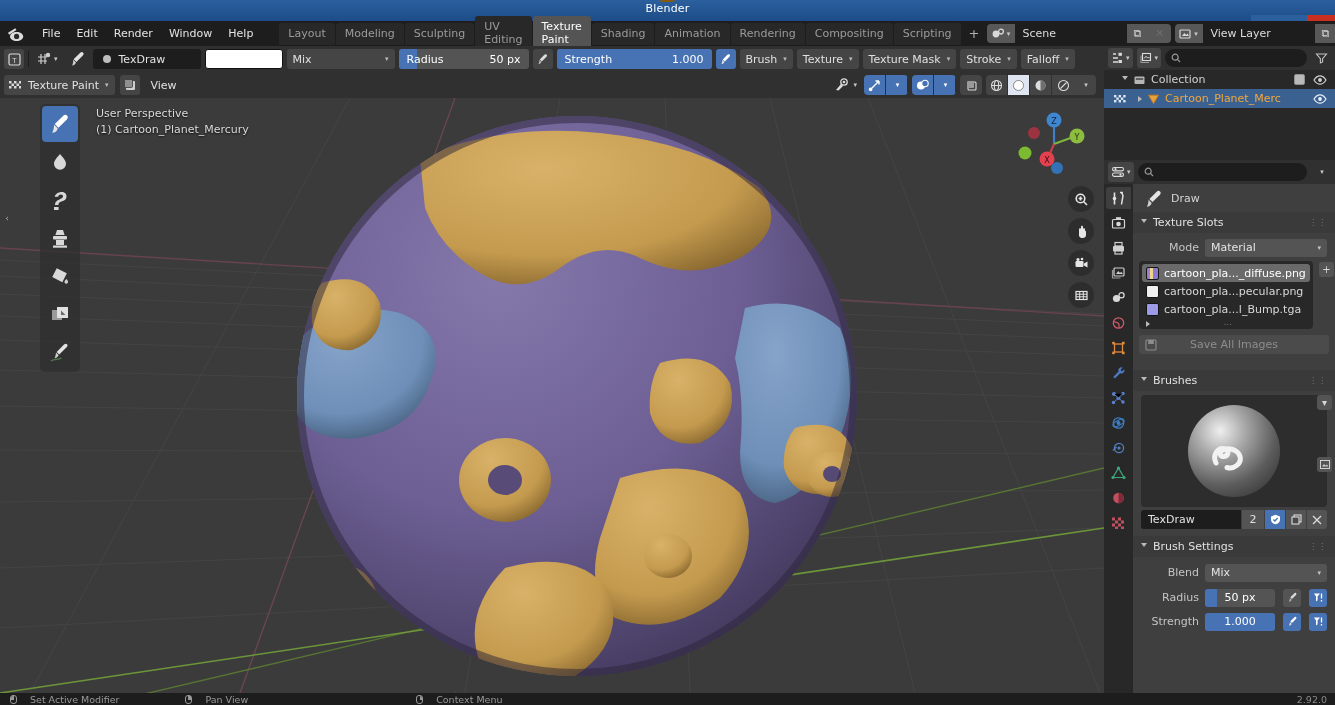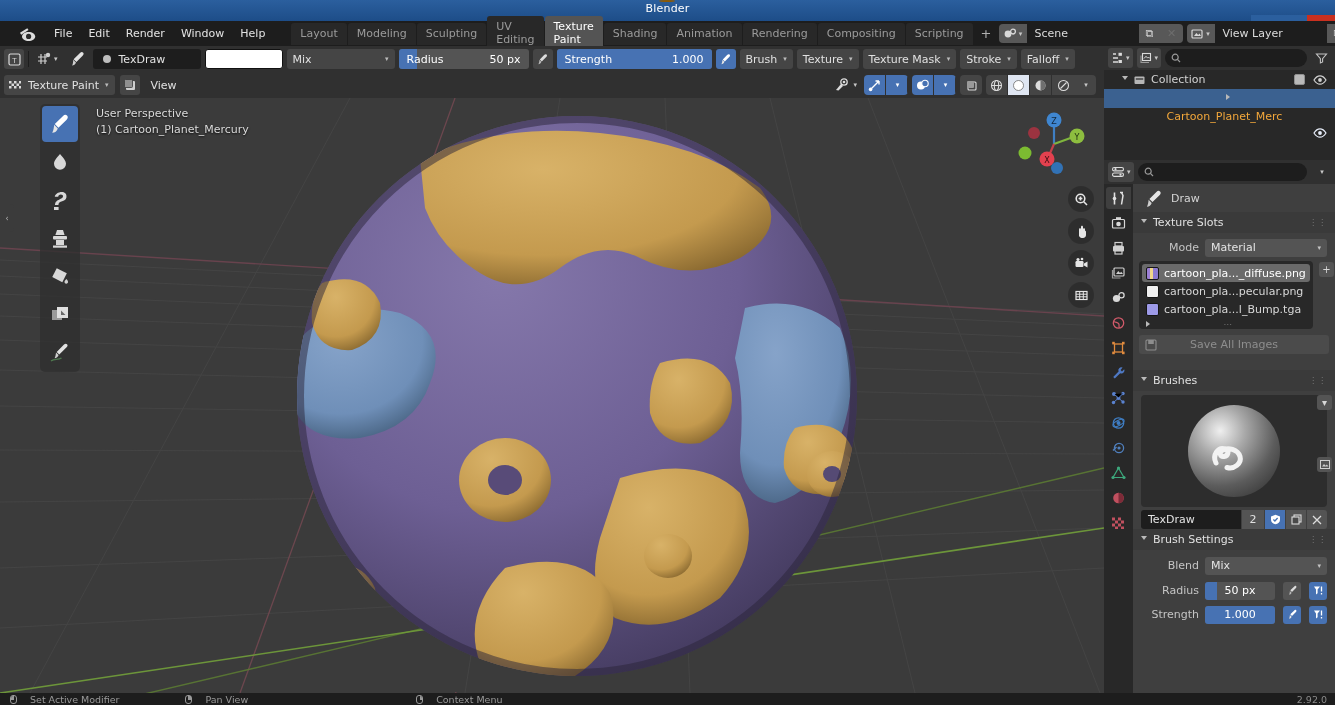--- a/index.html
+++ b/index.html
@@ -25,21 +25,21 @@
   .titlebar .tb-title { font-size:11px; color:#fff; letter-spacing:.2px; }
   .tb-buttons { margin-left:auto; display:flex; height:21px; }
   .tb-btn { width:28px; height:21px; display:flex; align-items:center; justify-content:center;
     color:#e8e8e8; font-size:11px; background:#2b5f9e; }
   .tb-btn.close { background:#c9301f; }
   .tb-btn span { line-height:1; }
 
   
   .topbar {
     position:absolute; top:21px; left:0; width:1335px; height:25px;
-    background:#1d1d1d; display:flex; align-items:center;padding-left:12px;
+    background:#1d1d1d; display:flex; align-items:center;
   }
   .blender-logo { width:22px; height:18px; margin:0 6px 0 6px; position:relative; }
   .blender-logo svg { width:22px; height:18px; }
   .menu-item { padding:3px 8px; font-size:11px; color:#e3e3e3; border-radius:3px; cursor:default; }
   .ws-tabs { display:flex; align-items:center; margin-left:18px; height:25px; }
   .ws-tab {
     padding:4px 9px 5px; font-size:11px; color:#9b9b9b; border-radius:3px 3px 0 0;
     background:#282828; margin-right:1px; line-height:13px;
   }
   .ws-tab.active { background:#545454; color:#ffffff; }
@@ -113,21 +113,21 @@
   .nav-btn { width:26px; height:26px; border-radius:50%; background:#2a2a2acc;
     display:flex; align-items:center; justify-content:center; color:#e6e6e6; }
   .gizmo { position:absolute; right:12px; top:8px; width:76px; height:76px; }
 
   
   .outliner { position:absolute; top:46px; left:1104px; width:231px; height:114px; background:#282828; }
   .ol-header { height:24px; background:#303030; display:flex; align-items:center; gap:4px; padding:0 4px; }
   .search-box { flex:1; height:18px; background:#1d1d1d; border-radius:9px; display:flex; align-items:center;
     padding:0 6px; gap:4px; color:#8d8d8d; }
   .ol-row { height:19px; display:flex; align-items:center; font-size:11px; color:#d2d2d2; padding-left:6px; gap:5px; }
-  .ol-row.selected { background:#3b6190; color:#f2a73b;flex-direction:column; }
+  .ol-row.selected { background:#3b6190; color:#f2a73b; }
   .ol-right { margin-left:auto; display:flex; align-items:center; gap:8px; padding-right:8px; }
   .tri { width:0;height:0;border-left:4px solid #b9b9b9;border-top:3.5px solid transparent;border-bottom:3.5px solid transparent;}
   .tri.down { border-left:3.5px solid transparent;border-right:3.5px solid transparent;border-top:4px solid #b9b9b9; }
 
   
   .props { position:absolute; top:160px; left:1104px; width:231px; height:533px; background:#303030; }
   .props-header { height:24px; background:#303030; display:flex; align-items:center; gap:4px; padding:0 4px; }
   .props-tabs { position:absolute; left:0; top:24px; width:29px; bottom:0; background:#282828;
     display:flex; flex-direction:column; align-items:center; padding-top:3px; gap:3px; }
   .ptab { width:25px; height:22px; display:flex; align-items:center; justify-content:center; border-radius:3px 0 0 3px; }
@@ -906,21 +906,21 @@
               <rect x="1" y="3" width="7" height="7" fill="#4a4a4a" stroke="#dcdcdc" stroke-width="1.1"></rect>
             </svg>
         </div>
         <div class="idbtn" style="border-radius:0 3px 3px 0">
           <svg width="10" height="10" viewBox="0 0 10 10">
               <path d="M1 1 9 9M9 1 1 9" stroke="#dcdcdc" stroke-width="1.3"></path>
             </svg>
         </div>
       </div>
 
-      <div class="panel-head" style="background:#3a3a3a;">
+      <div class="panel-head" style="background:#3a3a3a;margin-top:7px">
         <span class="tri down"></span>
         <span>Brush Settings</span>
         <span class="drag-dots">⋮⋮</span>
       </div>
 
       <div class="lblrow" style="margin-top:5px">
         <span class="lbl-r">Blend</span>
         <div class="wide-drop">
           <span>Mix</span>
           <span class="arrow">▾</span>

